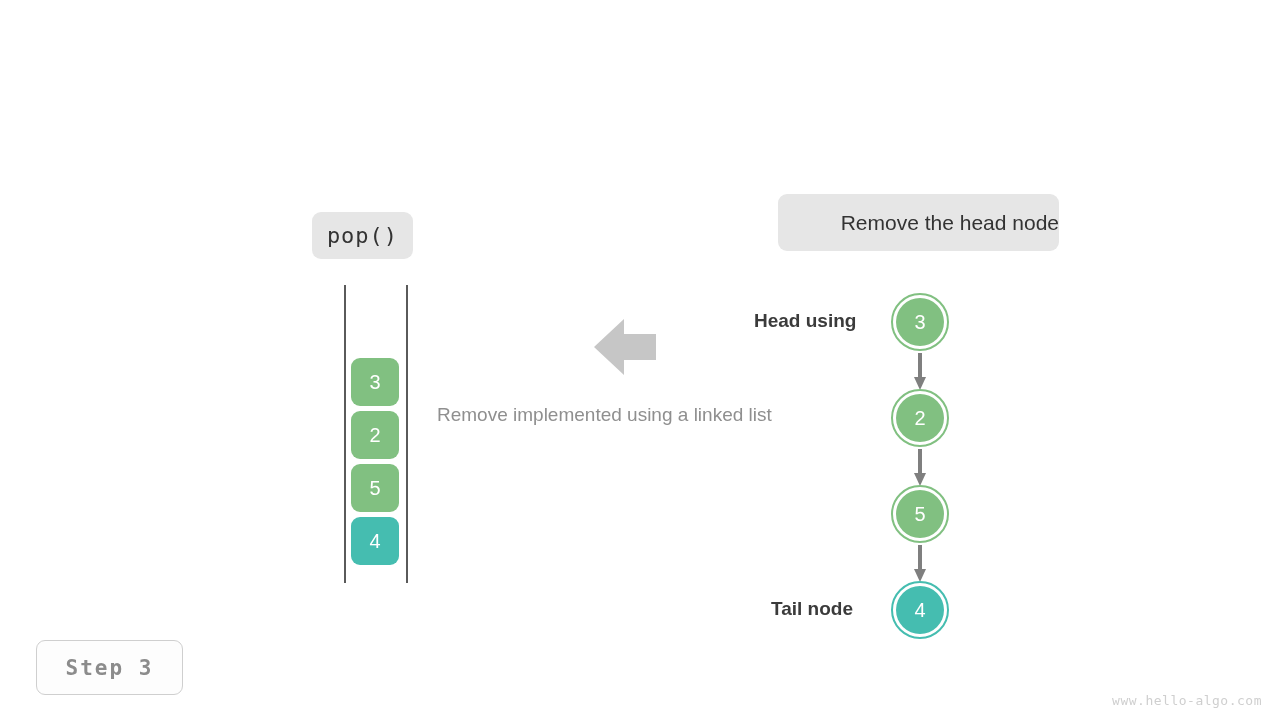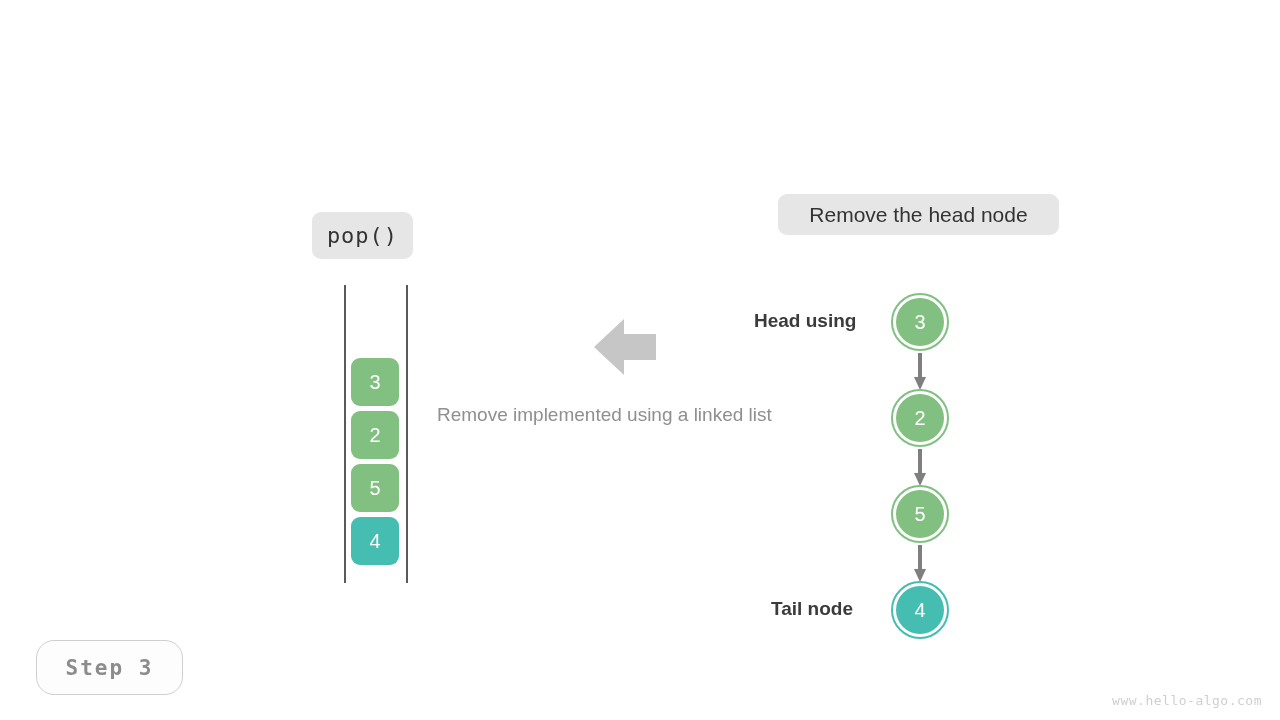--- a/index.html
+++ b/index.html
@@ -43,33 +43,34 @@
     top: 212px;
     width: 101px;
     height: 47px;
   }
 
   
   #op-chip {
     left: 778px;
     top: 194px;
     width: 281px;
-    height: 41px;
+    height: 57px;
+    justify-content: flex-end;
   }
 
   
   #step-badge {
     position: absolute;
     left: 36px;
     top: 640px;
     width: 145px;
     height: 53px;
     background: #fdfdfd;
     border: 1px solid #cfcfcf;
-    border-radius: 18px;
+    border-radius: 9px;
     display: flex;
     align-items: center;
     justify-content: center;
     font-family: "DejaVu Sans Mono", "Liberation Mono", monospace;
     font-size: 21px;
     font-weight: bold;
     letter-spacing: 2px;
     color: #8c8c8c;
   }
 

